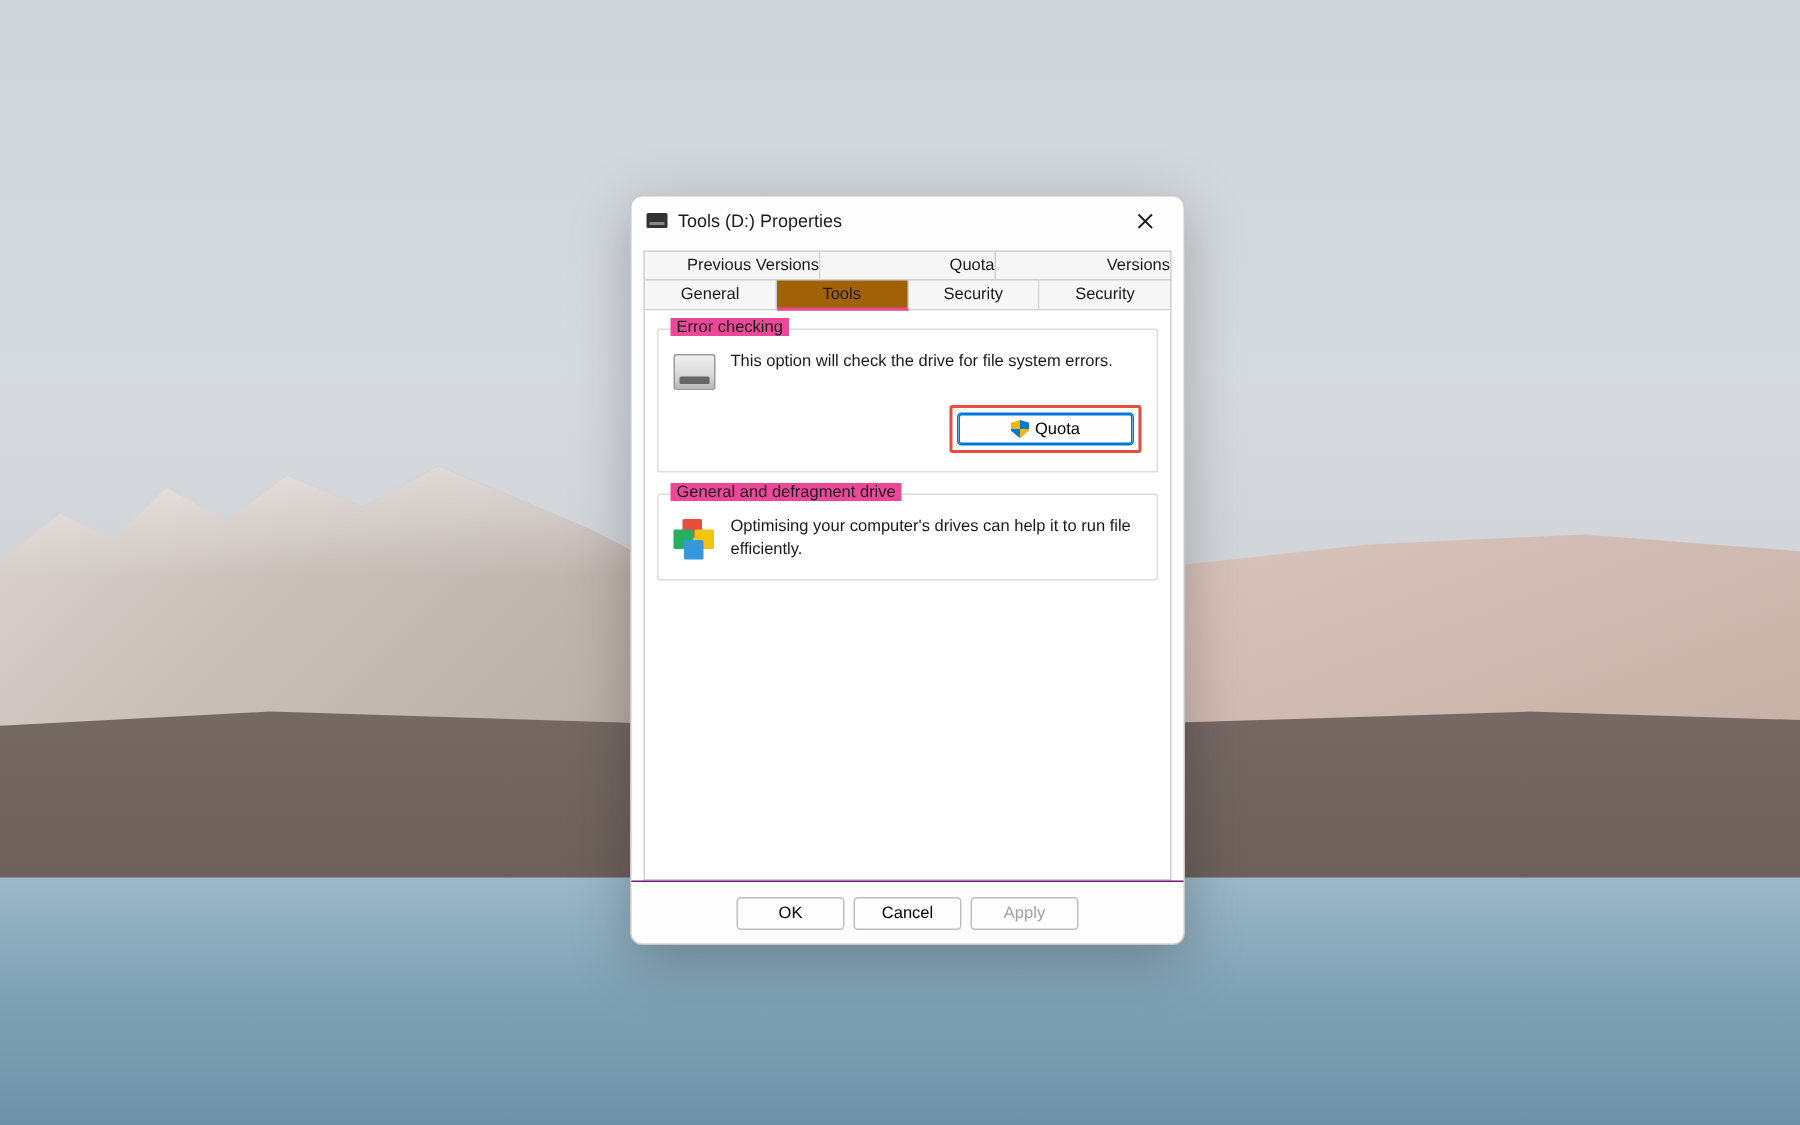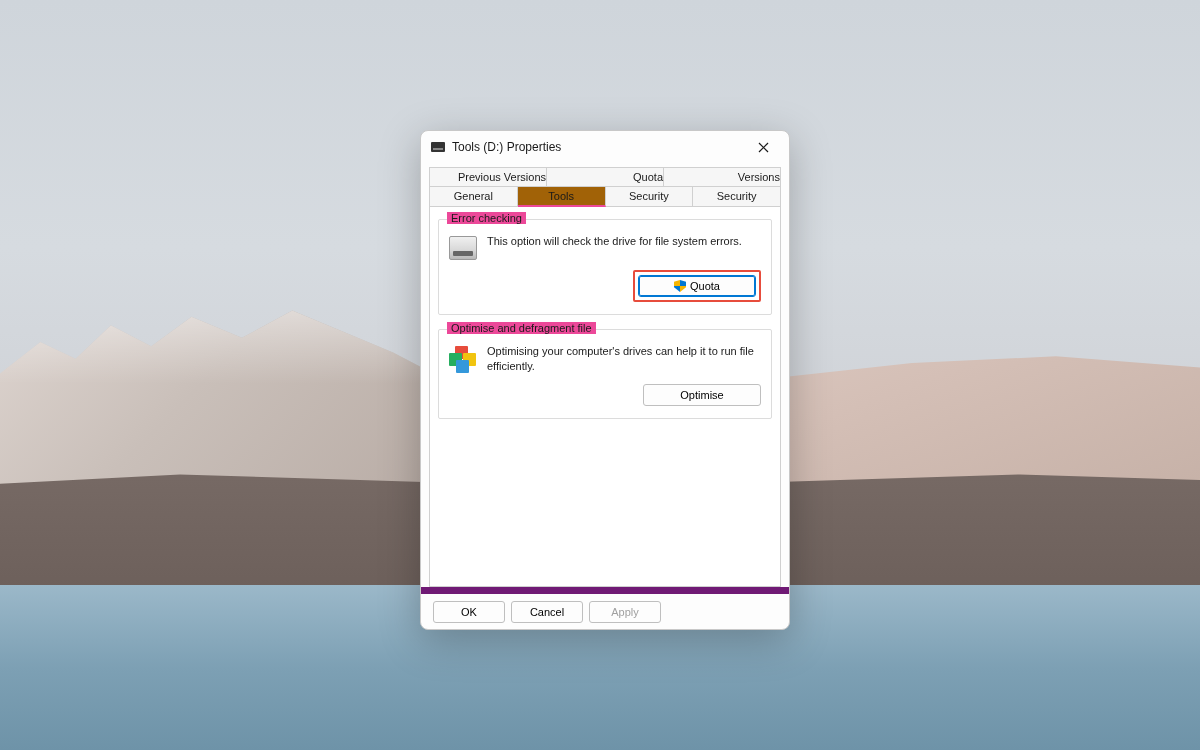--- a/index.html
+++ b/index.html
@@ -278,24 +278,24 @@
     position: absolute;
     inset: 0;
     background: conic-gradient(#0078d4 0deg 90deg, #f7b500 90deg 180deg, #0078d4 180deg 270deg, #f7b500 270deg 360deg);
     clip-path: polygon(50% 0%, 100% 15%, 100% 60%, 50% 100%, 0% 60%, 0% 15%);
   }
   
   .footer {
     height: 42px;
     display: flex;
     align-items: center;
-    justify-content: flex-start;
+    justify-content: center;
     gap: 6px;
     padding: 0 12px;
-    border-top: 7px solid #701a75;
+    border-top: 1px solid #701a75;
   }
   
   .footer-btn {
     width: 72px;
     height: 22px;
     font-size: 11px;
     background: #fdfdfd;
     border: 1px solid #bfbfbf;
     border-radius: 3px;
     cursor: pointer;
@@ -356,35 +356,30 @@
         <div class="highlight-box">
           <button class="action-btn focused">
             <span class="shield-icon"></span>
             <span>Quota</span>
           </button>
         </div>
       </div>
     </div>
 
     <div class="group-box">
-      <div class="group-title">Optimise and defragment file</div>
+      <div class="group-title">General and defragment drive</div>
       <div class="group-body">
         <div class="group-icon defrag-icon">
           <div class="cube c1"></div>
           <div class="cube c2"></div>
           <div class="cube c3"></div>
           <div class="cube c4"></div>
         </div>
         <div class="group-text">Optimising your computer's drives can help it to run file efficiently.</div>
       </div>
-      <div class="group-button-row">
-        <button class="action-btn">
-          <span>Optimise</span>
-        </button>
-      </div>
     </div>
 
   </div>
 
   <div class="footer">
     <button class="footer-btn">OK</button>
     <button class="footer-btn">Cancel</button>
     <button class="footer-btn disabled">Apply</button>
   </div>
 

